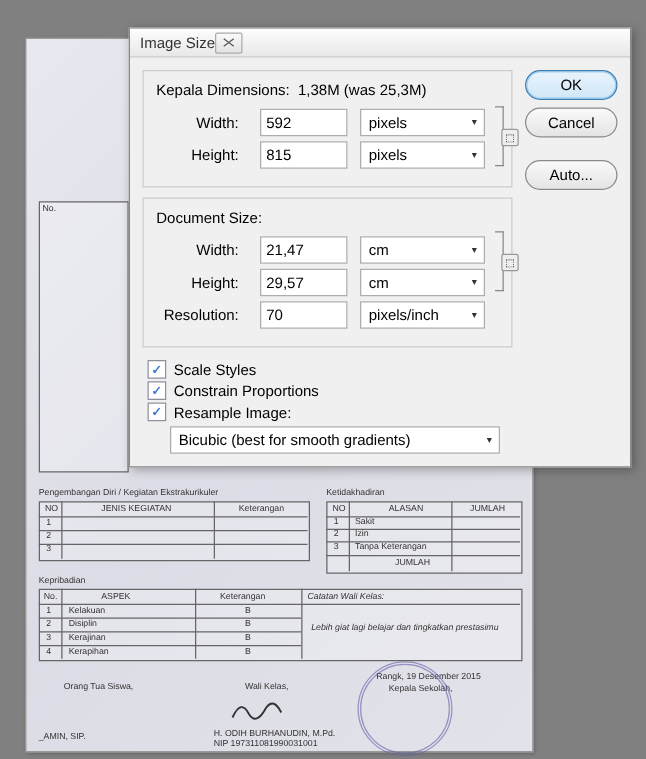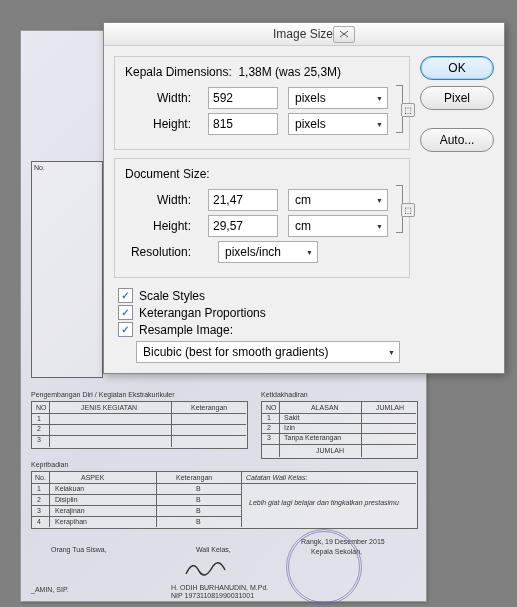--- a/index.html
+++ b/index.html
@@ -31,22 +31,22 @@
     background: #f0f0f0;
     border: 1px solid #888;
     box-shadow: 2px 2px 8px rgba(0,0,0,0.3);
   }
   .titlebar {
     height: 22px;
     background: linear-gradient(to bottom, #fdfdfd, #e8e8e8);
     border-bottom: 1px solid #ccc;
     display: flex;
     align-items: center;
-    justify-content: center;
-    padding: 0 4px 0 24px;
+    justify-content: flex-start;
+    padding: 0 4px 0 8px;
   }
   .titlebar-title {
     font-size: 12px;
     color: #333;
   }
   .close-btn {
     width: 20px;
     height: 15px;
     border: 1px solid #aaa;
     border-radius: 2px;
@@ -345,50 +345,51 @@
         <div class="row">
           <span class="row-label">Height:</span>
           <input class="row-input" value="29,57" style="">
           <div class="row-unit">
             <span>cm</span>
             <span class="dropdown-arrow">▼</span>
           </div>
         </div>
         <div class="row">
           <span class="row-label">Resolution:</span>
+          <input class="row-input" value="70" style="">
           <div class="row-unit">
             <span>pixels/inch</span>
             <span class="dropdown-arrow">▼</span>
           </div>
         </div>
         <div class="link-bracket link-bracket2">
           <div class="link-icon">⬚</div>
         </div>
       </div>
 
       <div>
         <div class="checkbox-row">
           <div class="checkbox">✓</div>
           <span>Scale Styles</span>
         </div>
         <div class="checkbox-row">
           <div class="checkbox">✓</div>
-          <span>Keterangan Proportions</span>
+          <span>Constrain Proportions</span>
         </div>
         <div class="checkbox-row">
           <div class="checkbox">✓</div>
           <span>Resample Image:</span>
         </div>
         <div class="resample-select">
           <span>Bicubic (best for smooth gradients)</span>
           <span class="dropdown-arrow">▼</span>
         </div>
       </div>
     </div>
 
     <div class="right-col">
       <div class="btn btn-ok">OK</div>
-      <div class="btn">Pixel</div>
+      <div class="btn">Cancel</div>
       <div style="height:6px;"></div>
       <div class="btn">Auto...</div>
     </div>
   </div>
 </div>
 
 </body></html>

